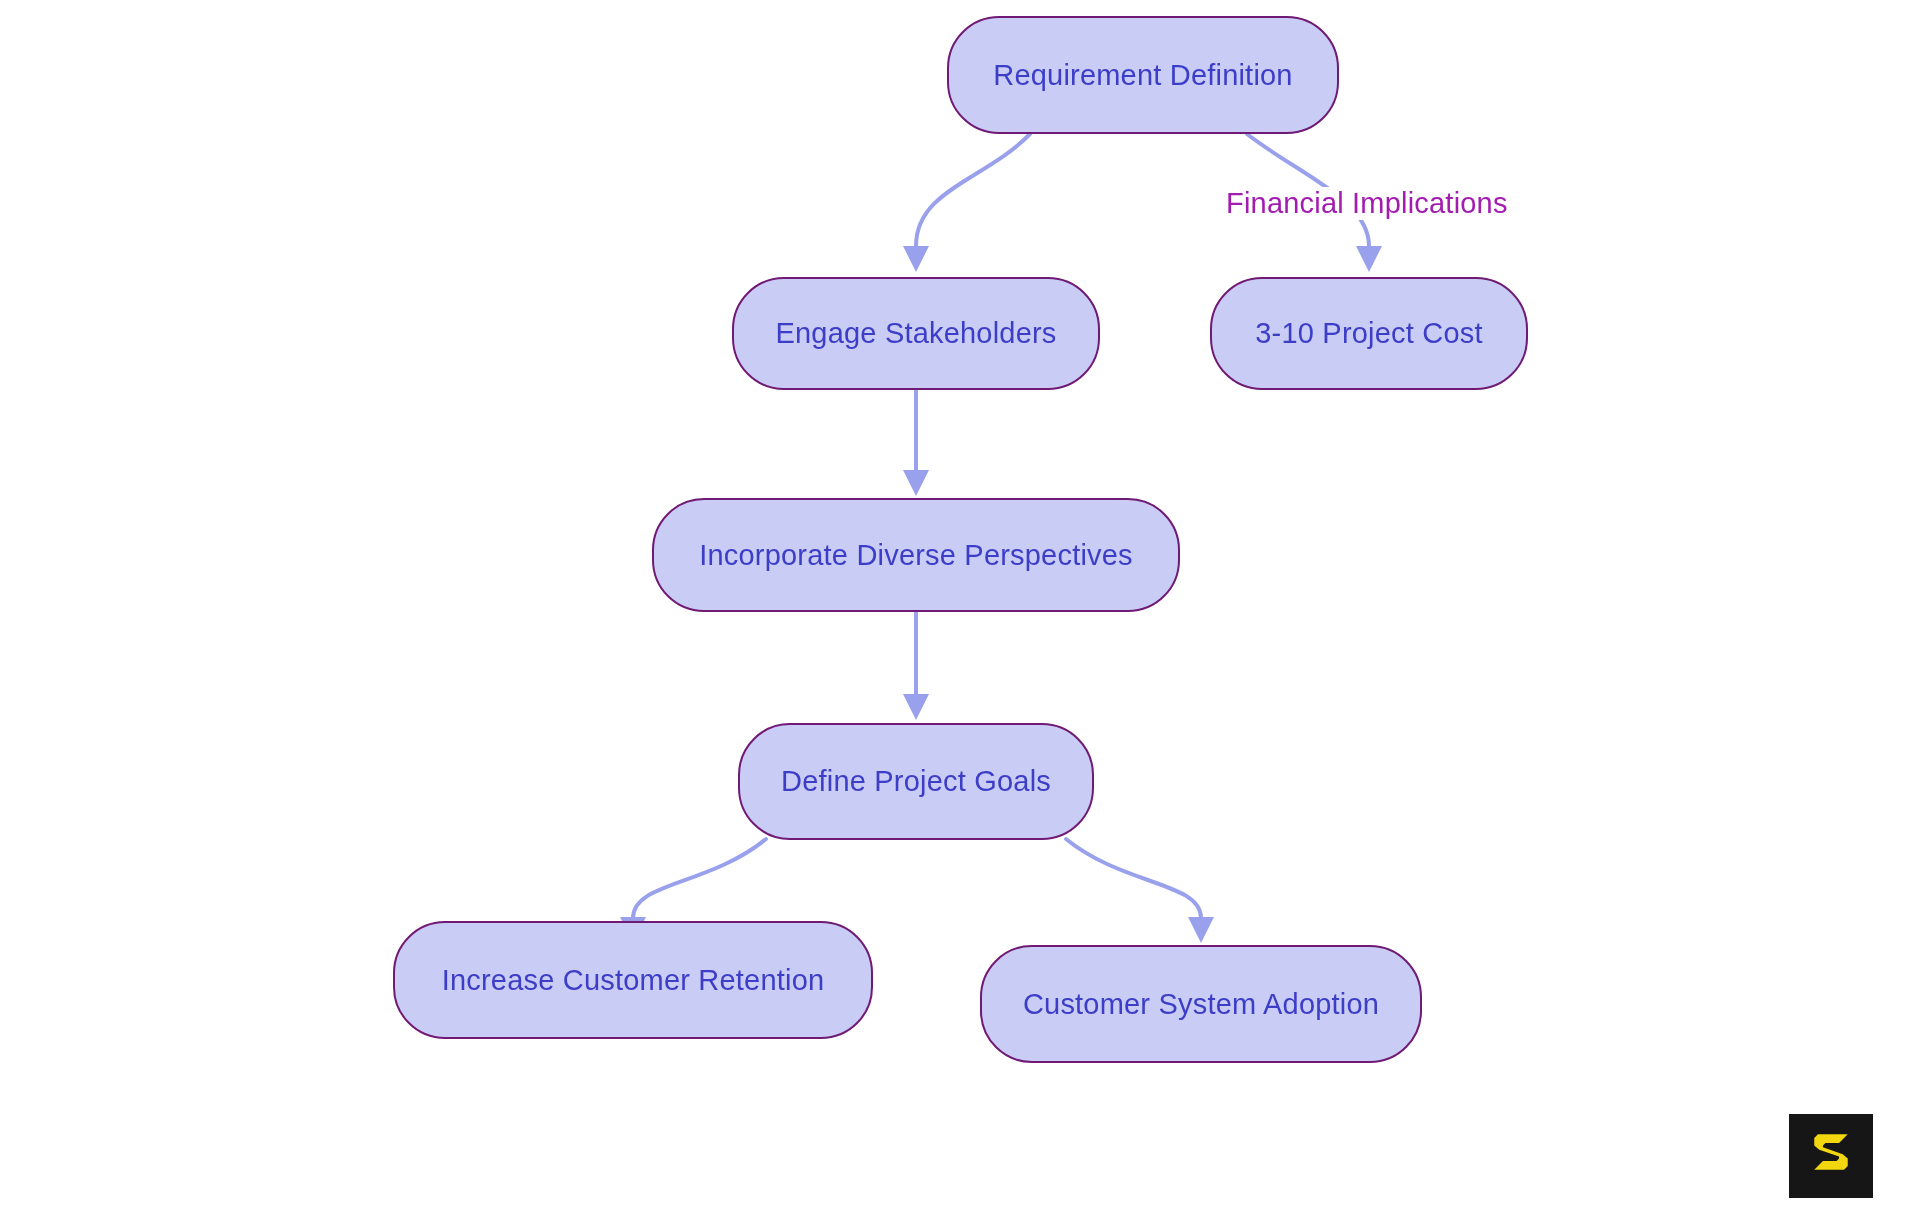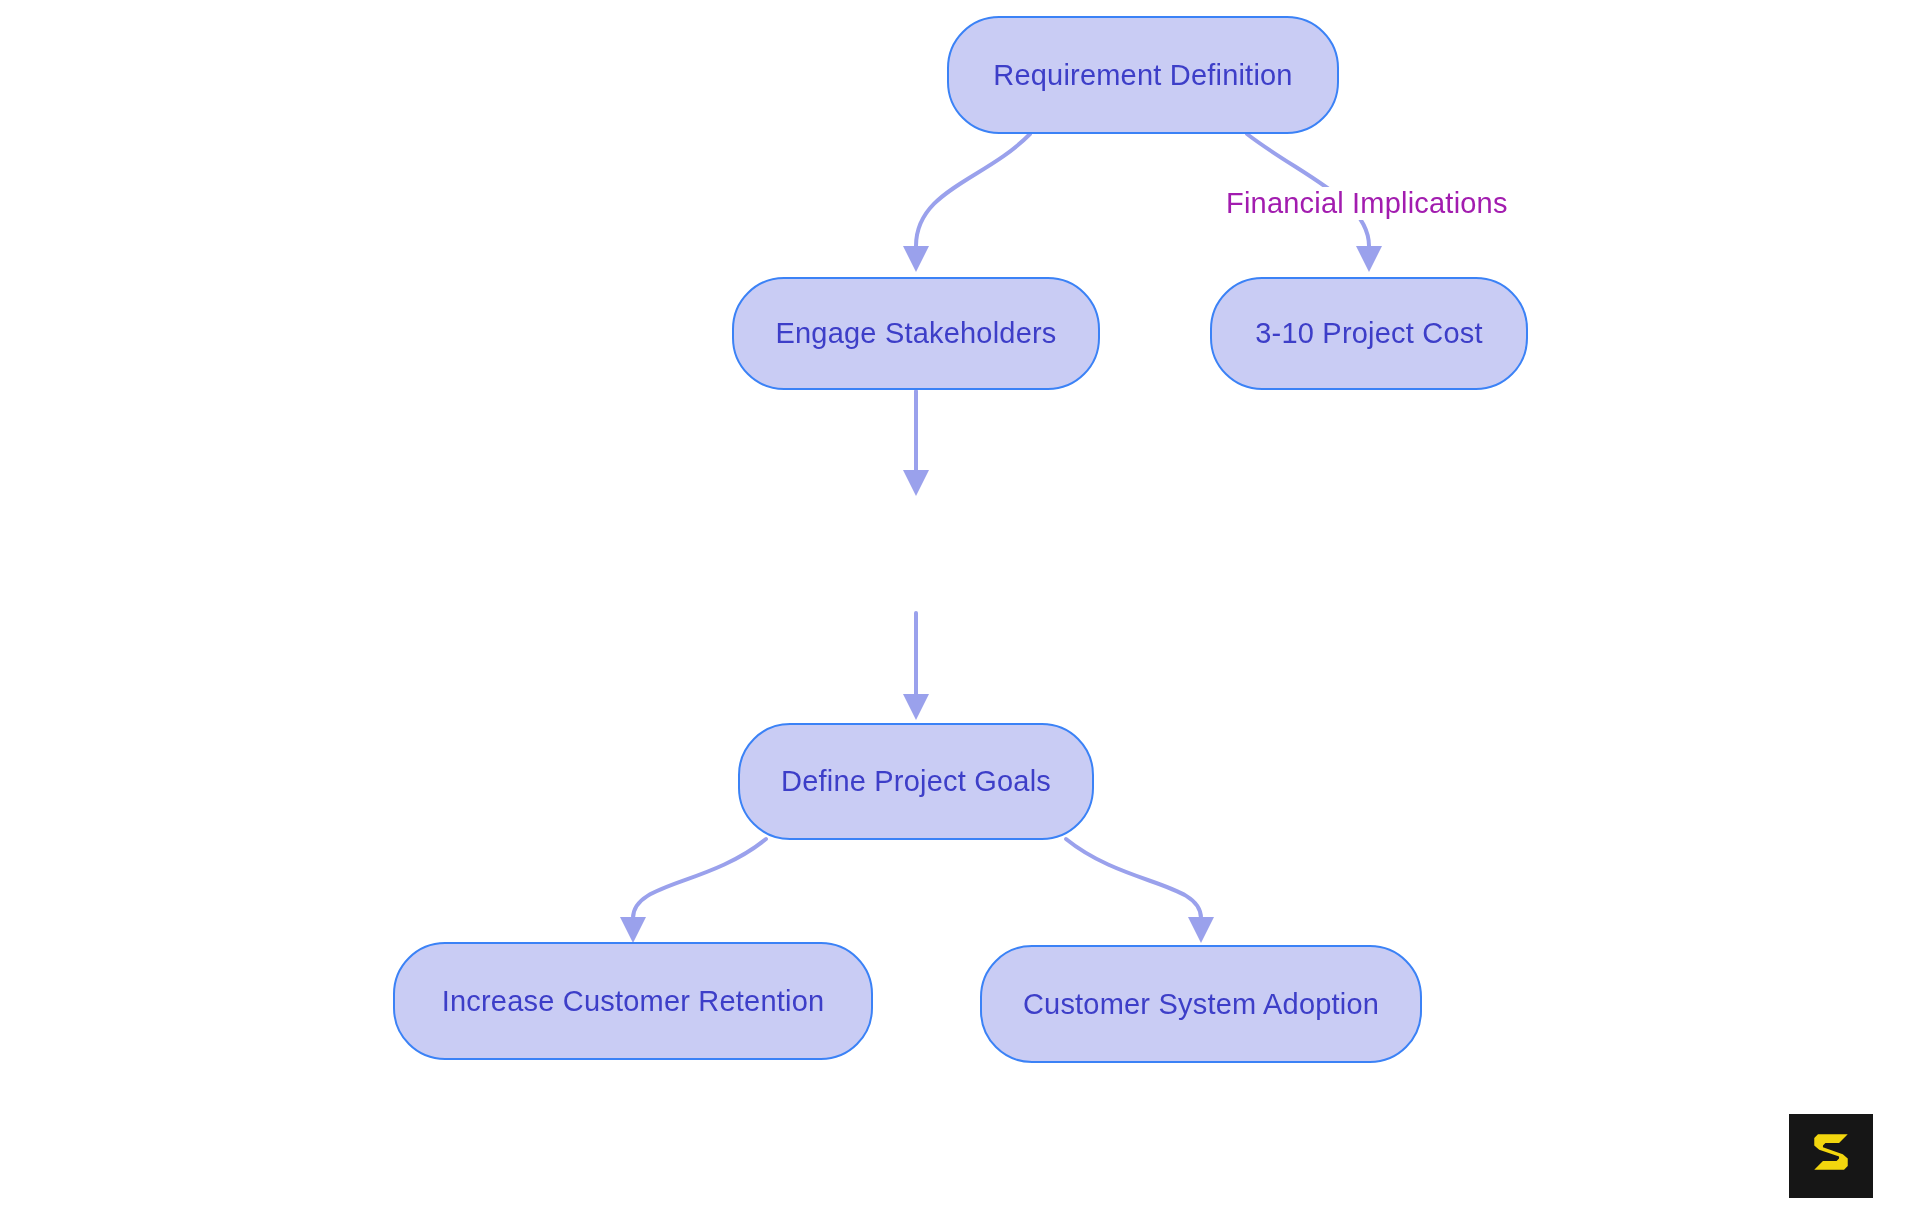--- a/index.html
+++ b/index.html
@@ -15,21 +15,21 @@
   .edges {
     position: absolute;
     left: 0; top: 0;
   }
   .node {
     position: absolute;
     display: flex;
     align-items: center;
     justify-content: center;
     background: #c9ccf4;
-    border: 2px solid #3b82f6;
+    border: 2px solid #701a75;
     border-radius: 52px;
     color: #3d3ec8;
     font-size: 29px;
     letter-spacing: 0.2px;
     text-align: center;
     white-space: nowrap;
   }
   .edge-label {
     position: absolute;
     color: #a21caf;
@@ -80,26 +80,29 @@
   </div>
 
   <div class="node" style="left:732px; top:277px; width:368px; height:113px;justify-content:center;">
     <span>Engage Stakeholders</span>
   </div>
 
   <div class="node" style="left:1210px; top:277px; width:318px; height:113px;">
     <span>3-10 Project Cost</span>
   </div>
 
+  <div class="node" style="left:652px; top:498px; width:528px; height:114px;">
+    <span>Incorporate Diverse Perspectives</span>
+  </div>
 
   <div class="node" style="left:738px; top:723px; width:356px; height:117px;">
     <span>Define Project Goals</span>
   </div>
 
-  <div class="node" style="left:393px; top:942px; width:480px; height:118px;">
+  <div class="node" style="left:393px; top:921px; width:480px; height:118px;">
     <span>Increase Customer Retention</span>
   </div>
 
   <div class="node" style="left:980px; top:945px; width:442px; height:118px;">
     <span>Customer System Adoption</span>
   </div>
 
   <div class="edge-label" style="left:1222px; top:187px;">Financial Implications</div>
 
   <div class="logo">

